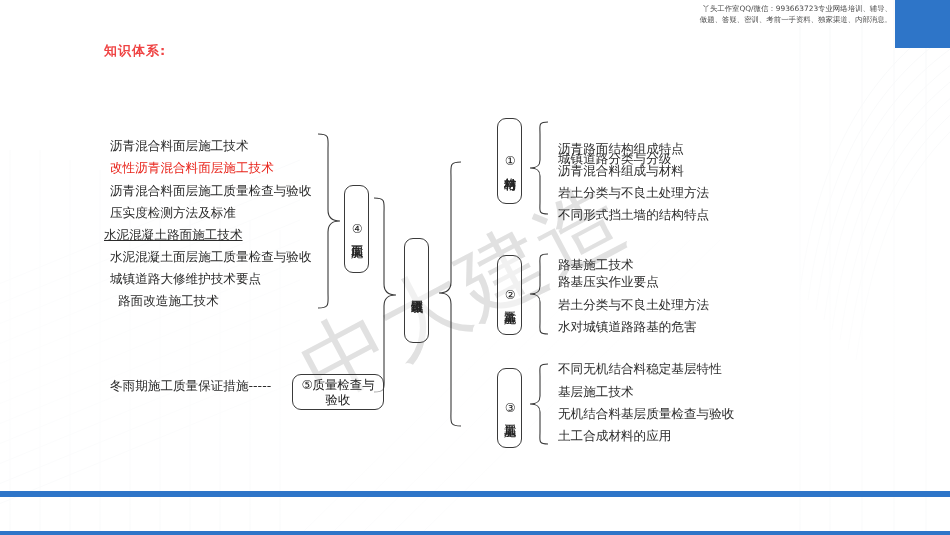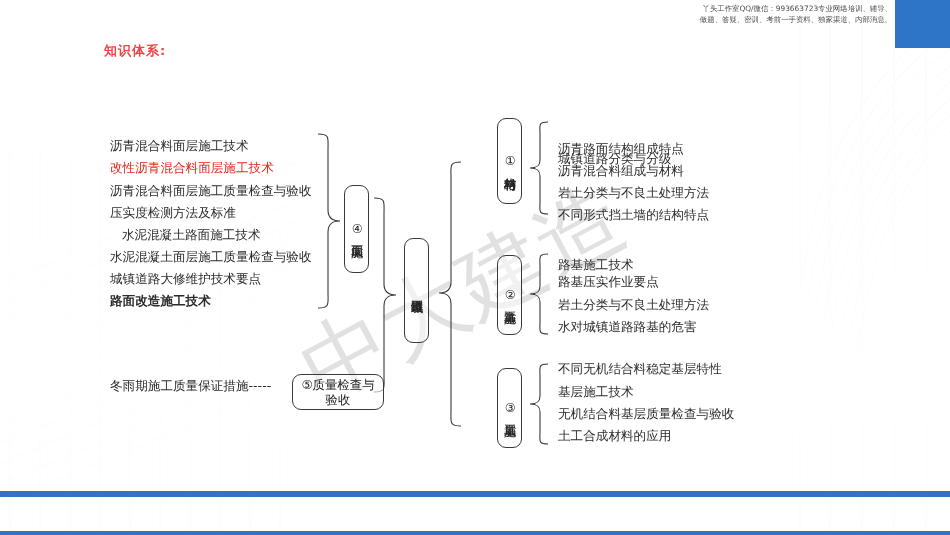--- a/index.html
+++ b/index.html
@@ -241,24 +241,24 @@
   <div class="blue-block" style="background:#2e75c8;"></div>
 
   <div class="page-title">知识体系:</div>
 
   <div class="diagram">
 
     <div class="txt" style="left:110px; top:140px;">沥青混合料面层施工技术</div>
     <div class="txt red" style="left:110px; top:162px;">改性沥青混合料面层施工技术</div>
     <div class="txt" style="left:110px; top:185px;">沥青混合料面层施工质量检查与验收</div>
     <div class="txt" style="left:110px; top:207px;">压实度检测方法及标准</div>
-    <div class="txt" style="left:122px; top:229px;">水泥混凝土路面施工技术</div>
+    <div class="txt" style="left:104px; top:229px;text-decoration:underline;">水泥混凝土路面施工技术</div>
     <div class="txt" style="left:110px; top:251px;">水泥混凝土面层施工质量检查与验收</div>
     <div class="txt" style="left:110px; top:273px;">城镇道路大修维护技术要点</div>
-    <div class="txt" style="left:110px; top:295px;font-weight:bold;">路面改造施工技术</div>
+    <div class="txt" style="left:118px; top:295px;">路面改造施工技术</div>
 
     <svg class="brace" style="left:316px; top:132px;" width="26" height="178" viewBox="0 0 26 178">
       <path d="M2 2 C14 2, 12 6, 12 18 L12 78 C12 86, 16 89, 24 89 C16 89, 12 92, 12 100 L12 160 C12 172, 14 176, 2 176" fill="none" stroke="#3a3a3a" stroke-width="1.1"></path>
     </svg>
 
     <div class="vbox vertical" style="left:344px; top:185px; width:25px; height:88px;">④面层施工</div>
 
     <svg class="brace" style="left:372px; top:196px;" width="26" height="200" viewBox="0 0 26 200">
       <path d="M2 2 C14 2, 12 6, 12 18 L12 88 C12 96, 16 99, 24 99 C16 99, 12 102, 12 110 L12 180 C12 192, 14 196, 2 196" fill="none" stroke="#3a3a3a" stroke-width="1.1"></path>
     </svg>

